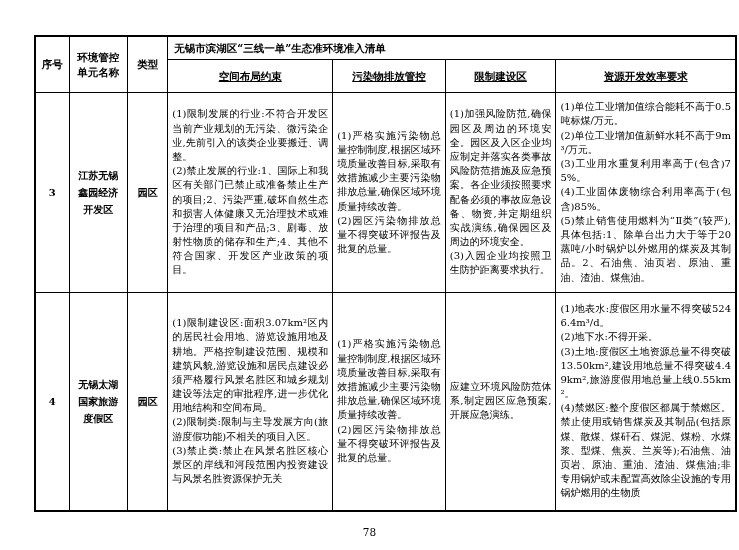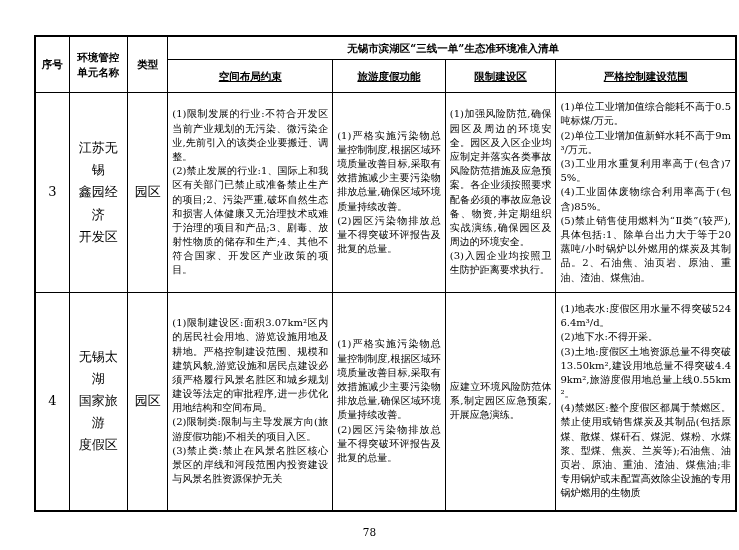--- a/index.html
+++ b/index.html
@@ -25,30 +25,31 @@
     word-break:break-all;
   }
   .doc th {
     font-weight:bold;
     font-size:10.5px;
     text-align:center;
     white-space:pre-line;
     line-height:1.35;
   }
   th.merged-title {
-    text-align:center;
+    text-align:left;
     padding-left:6px;
     height:20px;
   }
   tr.subhead th { height:30px;text-decoration:underline; }
   td.center-cell {
     text-align:center;
-    font-size:13px;
+    font-size:10px;
     white-space:pre-line;
     line-height:1.7;
+    font-weight:bold;
   }
   td.text-cell {
     font-size:10px;
     line-height:1.42;
     text-align:justify;
     white-space:pre-line;
     padding:2px 4px;
     vertical-align:middle;
   }
   tr.row-a { height:200px; }
@@ -79,23 +80,23 @@
     <thead>
       <tr>
         <th rowspan="2">序号</th>
         <th rowspan="2">环境管控
 单元名称</th>
         <th rowspan="2">类型</th>
         <th colspan="4" class="merged-title">无锡市滨湖区“三线一单”生态准环境准入清单</th>
       </tr>
       <tr class="subhead">
         <th>空间布局约束</th>
-        <th>旅游度假功能</th>
+        <th>污染物排放管控</th>
         <th>限制建设区</th>
-        <th>严格控制建设范围</th>
+        <th>资源开发效率要求</th>
       </tr>
     </thead>
     <tbody>
       <tr class="row-a">
         <td class="center-cell">3</td>
         <td class="center-cell">江苏无锡
 鑫园经济
 开发区</td>
         <td class="center-cell">园区</td>
         <td class="text-cell">(1)限制发展的行业:不符合开发区当前产业规划的无污染、微污染企业,先前引入的该类企业要搬迁、调整。

